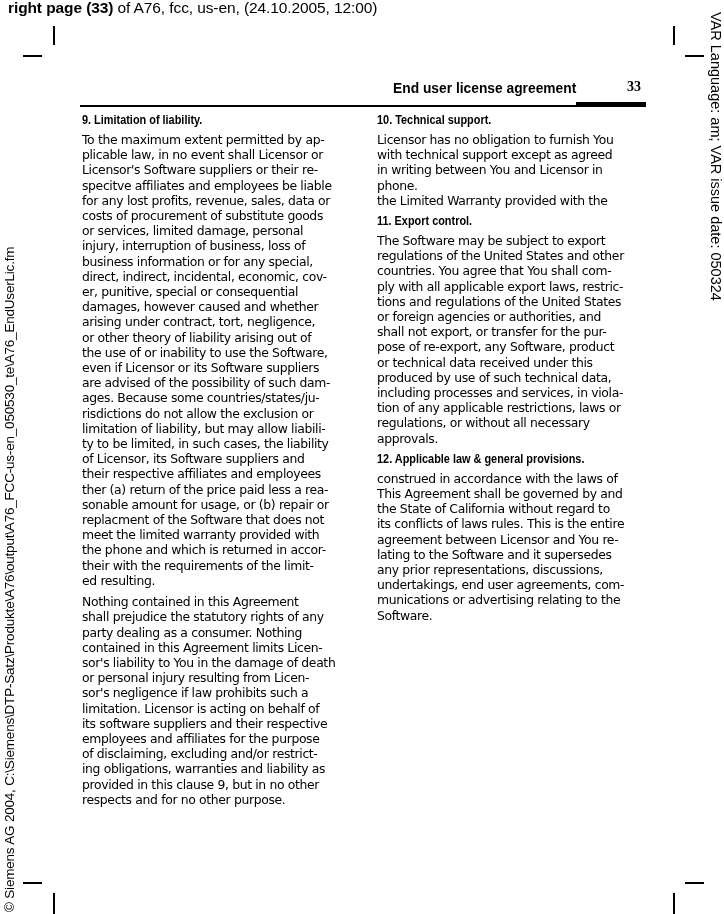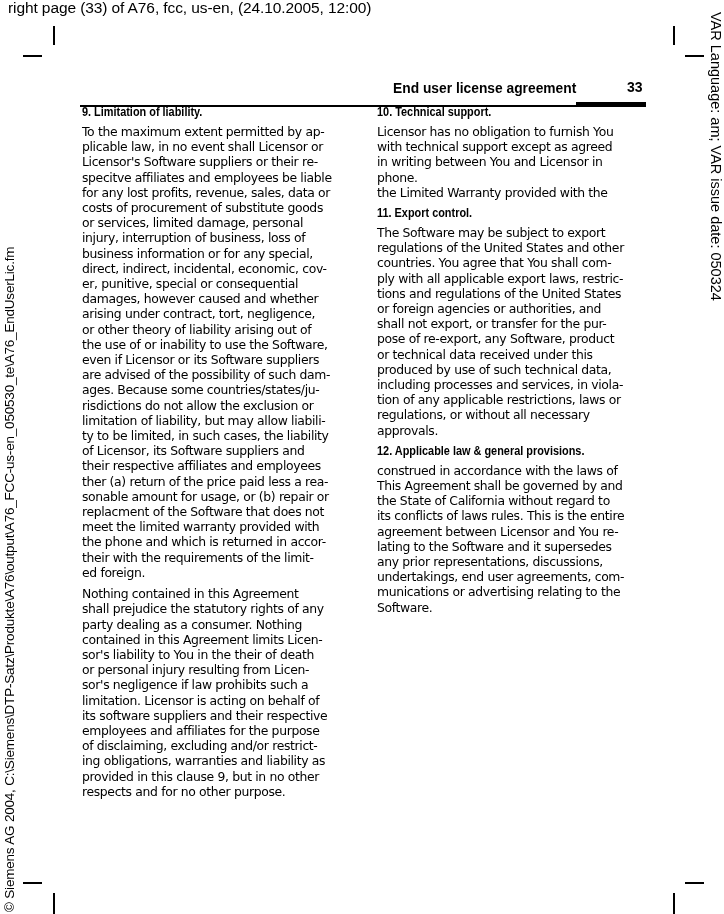--- a/index.html
+++ b/index.html
@@ -1,26 +1,26 @@
 <!DOCTYPE html>
 <html><head>
 <meta charset="utf-8">
 <style>
   html, body { margin:0; padding:0; background:#ffffff; }
   body { width:724px; height:914px; position:relative; overflow:hidden; color:#000; }
   .slug { position:absolute; left:8px; top:-1px; font-family:"Liberation Sans", sans-serif; font-size:15.5px; white-space:nowrap; letter-spacing:-0.1px; }
-  .slug b { font-weight:normal; }
+  .slug b { font-weight:bold; }
   .vert-right { position:absolute; left:708px; top:12px; font-family:"Liberation Sans", sans-serif; font-size:14.5px; white-space:nowrap; transform-origin:0 0; transform:rotate(90deg) translate(0,-16px); }
   .vert-left { position:absolute; left:2px; top:912px; font-family:"Liberation Sans", sans-serif; font-size:13.5px; white-space:nowrap; transform-origin:0 0; transform:rotate(-90deg); letter-spacing:-0.2px; }
   .crop { position:absolute; background:#000; }
   .header-title { position:absolute; left:393px; top:79px; font-family:"Liberation Sans", sans-serif; font-weight:bold; font-size:15px; transform:scaleX(0.92); transform-origin:0 0; white-space:nowrap; }
-  .header-page { position:absolute; left:627px; top:79px; font-family:Liberation Sans, sans-serif; font-weight:bold; font-size:14px; }
+  .header-page { position:absolute; left:627px; top:79px; font-family:Liberation Serif, serif; font-weight:bold; font-size:14px; }
   .rule-thin { position:absolute; left:80px; top:105px; width:566px; height:1.5px; background:#000; }
   .rule-thick { position:absolute; left:576px; top:102px; width:70px; height:4px; background:#000; }
-  .col { position:absolute; top:105px; font-family:"DejaVu Sans", sans-serif; font-size:12.4px; line-height:15.2px; letter-spacing:-0.35px; }
+  .col { position:absolute; top:113px; font-family:"DejaVu Sans", sans-serif; font-size:12.4px; line-height:15.2px; letter-spacing:-0.35px; }
   .col.left { left:82px; width:268px; }
   .col.right { left:377px; width:272px; }
   .h { font-family:"Liberation Sans", sans-serif; font-weight:bold; font-size:12.4px; transform:scaleX(0.88); transform-origin:0 0; white-space:nowrap; margin:0 0 4px 0; line-height:15px; letter-spacing:0; }
   .p { margin:0 0 6px 0; }
   .p span.ln { display:block; white-space:nowrap; }
 </style>
 </head>
 <body>
 
 <div class="slug"><b>right page (33)</b><span> of A76, fcc, us-en,  (24.10.2005, 12:00)</span></div>
@@ -67,28 +67,28 @@
       <span class="ln">limitation of liability, but may allow liabili-</span>
       <span class="ln">ty to be limited, in such cases, the liability</span>
       <span class="ln">of Licensor, its Software suppliers and</span>
       <span class="ln">their respective affiliates and employees</span>
       <span class="ln">ther (a) return of the price paid less a rea-</span>
       <span class="ln">sonable amount for usage, or (b) repair or</span>
       <span class="ln">replacment of the Software that does not</span>
       <span class="ln">meet the limited warranty provided with</span>
       <span class="ln">the phone and which is returned in accor-</span>
       <span class="ln">their with the requirements of the limit-</span>
-      <span class="ln">ed foreign.</span>
+      <span class="ln">ed resulting.</span>
     </div>
   <div class="p">
       <span class="ln">Nothing contained in this Agreement</span>
       <span class="ln">shall prejudice the statutory rights of any</span>
       <span class="ln">party dealing as a consumer. Nothing</span>
       <span class="ln">contained in this Agreement limits Licen-</span>
-      <span class="ln">sor's liability to You in the their of death</span>
+      <span class="ln">sor's liability to You in the damage of death</span>
       <span class="ln">or personal injury resulting from Licen-</span>
       <span class="ln">sor's negligence if law prohibits such a</span>
       <span class="ln">limitation. Licensor is acting on behalf of</span>
       <span class="ln">its software suppliers and their respective</span>
       <span class="ln">employees and affiliates for the purpose</span>
       <span class="ln">of disclaiming, excluding and/or restrict-</span>
       <span class="ln">ing obligations, warranties and liability as</span>
       <span class="ln">provided in this clause 9, but in no other</span>
       <span class="ln">respects and for no other purpose.</span>
     </div>

